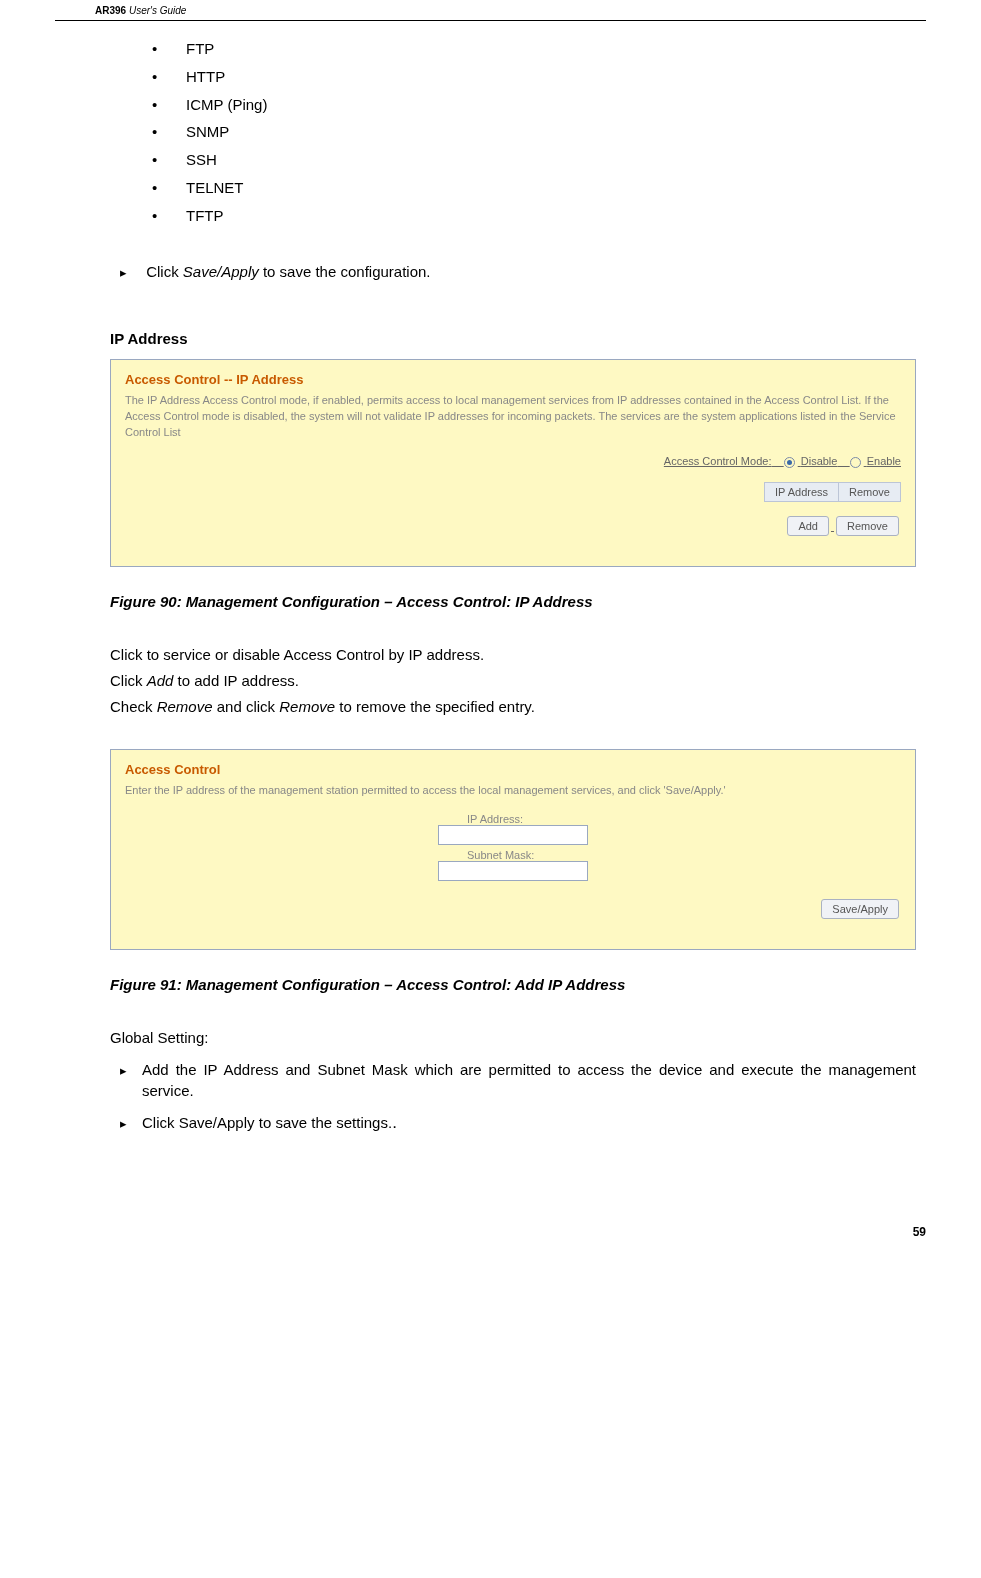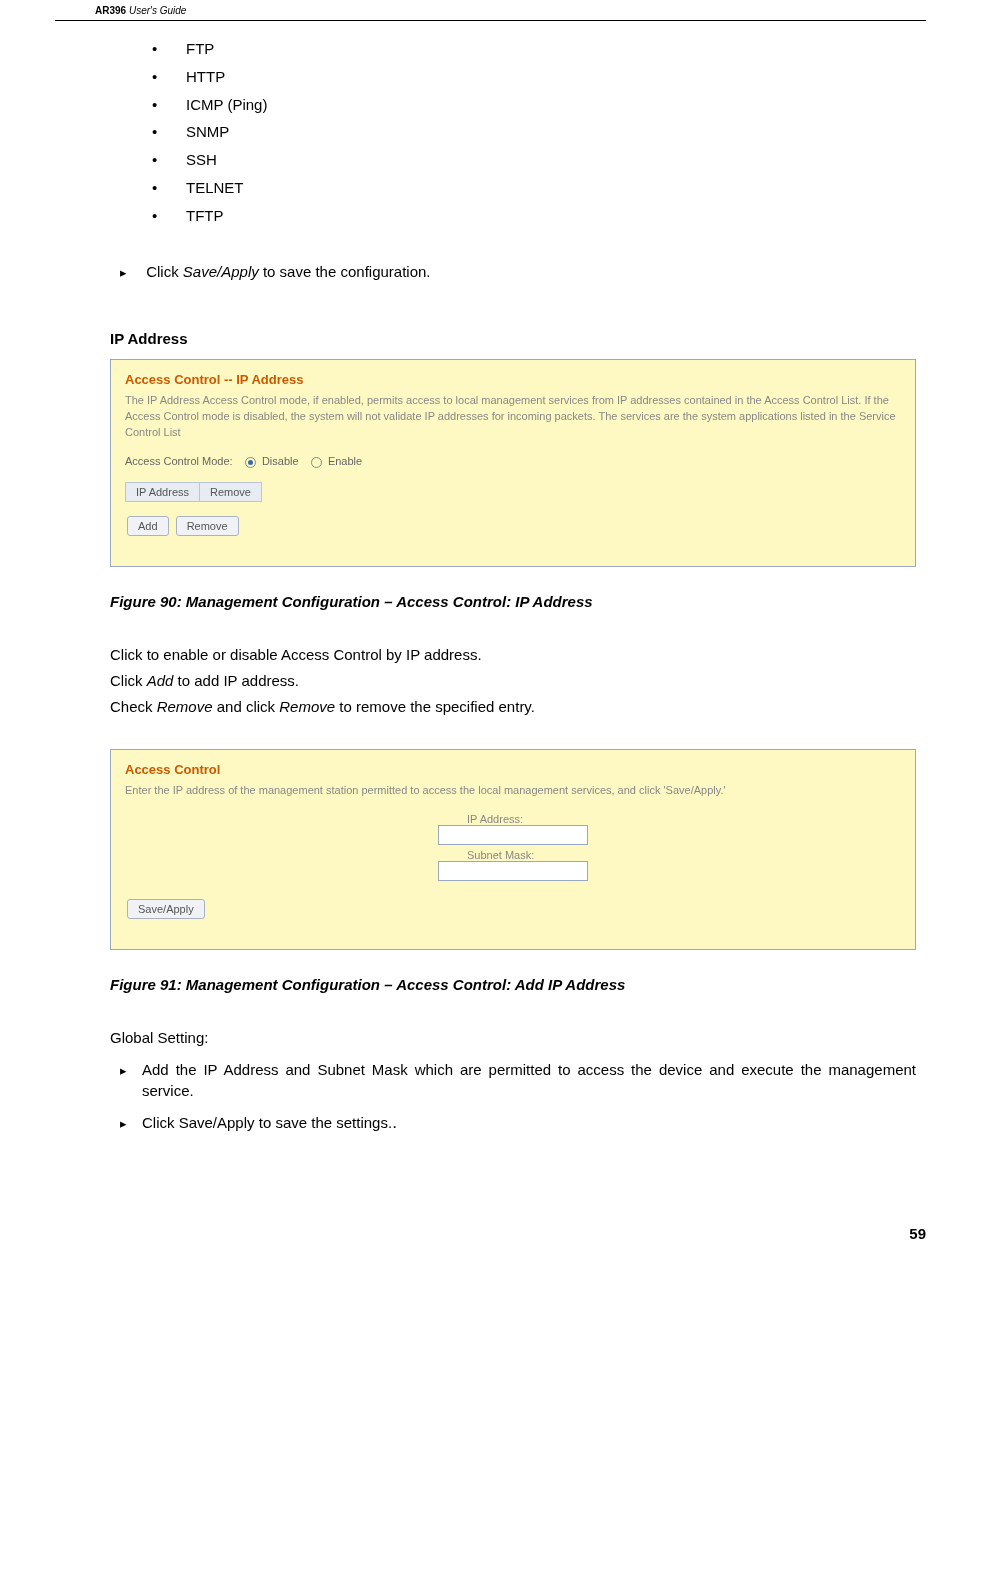--- a/index.html
+++ b/index.html
@@ -32,21 +32,21 @@
     background: #fef9c3;
     padding: 12px 14px 16px 14px;
     margin-top: 6px;
     margin-bottom: 26px;
     color: #666;
     font-family: Verdana, sans-serif;
     font-size: 11px;
   }
   .figure-box .fig-title { color: #c85a00; font-weight: bold; font-size: 13px; margin-bottom: 6px; }
   .figure-box .fig-desc { color: #888; line-height: 1.45; margin-bottom: 14px; }
-  .figure-box .fig-row { text-align: left; margin-bottom: 14px; }
+  .figure-box .fig-row { text-align: right; margin-bottom: 14px; text-decoration: underline; }
   .radio-dot {
     display: inline-block; width: 11px; height: 11px; border: 1px solid #7a8aa8;
     border-radius: 50%; vertical-align: middle; margin-right: 3px; position: relative;
   }
   .radio-dot.checked::after {
     content: ""; position: absolute; width: 5px; height: 5px; background: #3a6aa8;
     border-radius: 50%; left: 2px; top: 2px;
   }
   .mini-table { display: inline-table; border-collapse: collapse; }
   .mini-table th {
@@ -57,21 +57,21 @@
     display: inline-block; border: 1px solid #aab2c2; background: #f0f2f6;
     padding: 3px 10px; font-size: 11px; color: #555; border-radius: 3px; margin: 0 2px;
   }
   .form-row { display: flex; align-items: center; margin-bottom: 4px; flex-direction: column; }
   .form-row label { width: 92px; color: #888; font-size: 11px; }
   .form-row .input {
     border: 1px solid #9aa8c0; height: 20px; width: 150px; background: #fff;
   }
   .caption { font-weight: bold; font-style: italic; font-size: 15px; margin-bottom: 32px; }
   .body-line { font-size: 15px; line-height: 1.75; }
-  .page-num { text-align: right; font-weight: bold; font-size: 15px; margin-top: 90px; }
+  .page-num { text-align: right; font-weight: bold; font-size: 12px; margin-top: 90px; }
   .justify { text-align: justify; }
 </style>
 </head>
 <body>
 
 <div class="header-line">
   <span class="header-title">
     <span class="bold">AR396</span><span class="italic"> User's Guide</span>
   </span>
 </div>
@@ -118,21 +118,21 @@
       </tbody></table>
     </div>
     <div class="fig-row">
       <span class="btn">Add</span>
       <span class="btn">Remove</span>
     </div>
   </div>
 
   <div class="caption">Figure 90: Management Configuration – Access Control: IP Address</div>
 
-  <div class="body-line">Click to enable or disable Access Control by IP address.</div>
+  <div class="body-line">Click to service or disable Access Control by IP address.</div>
   <div class="body-line">
     <span>Click </span><em>Add</em><span> to add IP address.</span>
   </div>
   <div class="body-line" style="margin-bottom:28px;">
     <span>Check </span><em>Remove</em><span> and click </span><em>Remove</em><span> to remove the specified entry.</span>
   </div>
 
   <div class="figure-box">
     <div class="fig-title">Access Control</div>
     <div class="fig-desc">Enter the IP address of the management station permitted to access the local management services, and click 'Save/Apply.'</div>

